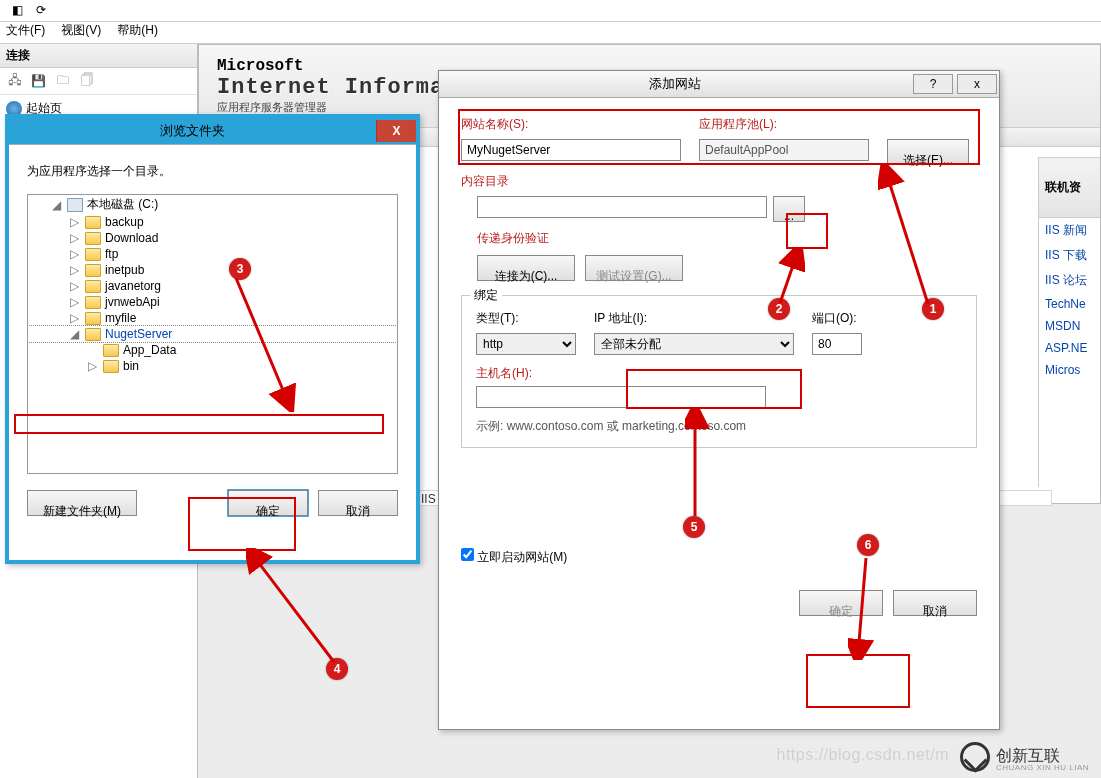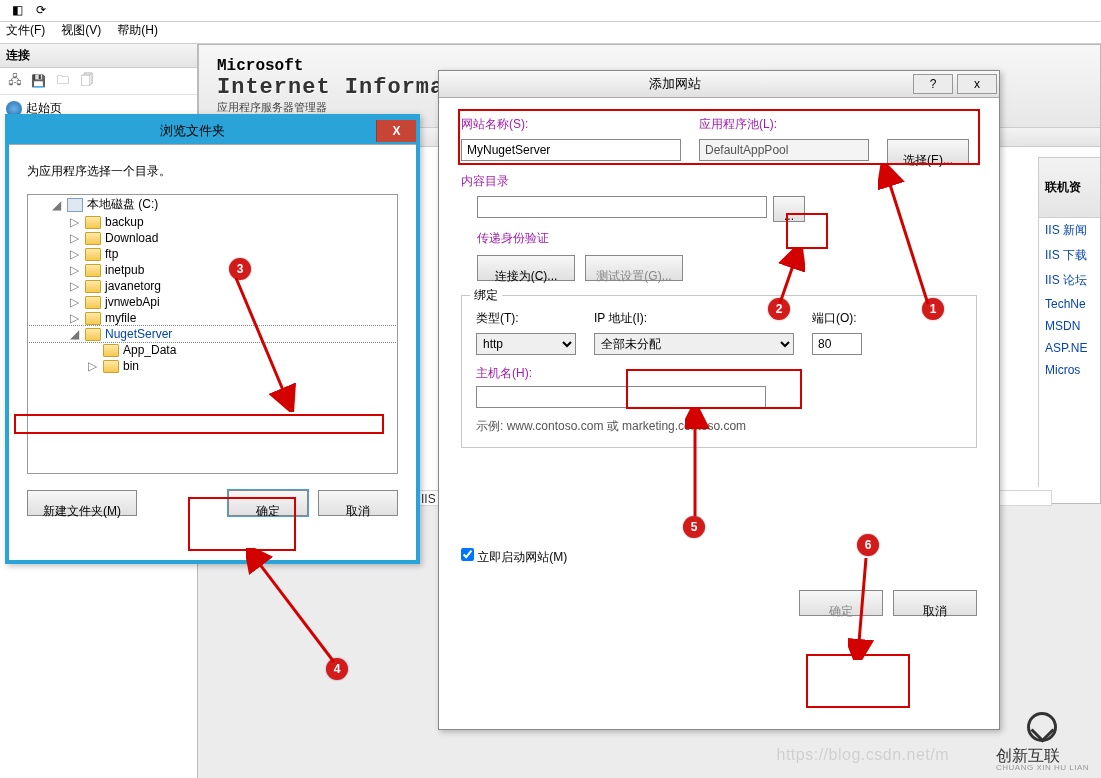--- a/index.html
+++ b/index.html
@@ -43,21 +43,21 @@
 
 
 .dialog { position: absolute; background: #fff; border: 1px solid #888; box-shadow: 2px 2px 6px rgba(0,0,0,0.25); }
 .dlg-title { background: linear-gradient(#f9f9f9,#e1e1e1); border-bottom: 1px solid #aaa; display: flex; align-items: center; }
 .dlg-title .txt { flex: 1; text-align: center; padding: 4px 0; font-size: 13px; }
 .dlg-btn { width: 40px; height: 20px; margin: 2px; border: 1px solid #999; background: #ececec; display: flex; align-items: center; justify-content: center; cursor: pointer; }
 
 .addsite { left: 438px; top: 70px; width: 562px; height: 660px; }
 .addsite-body { padding: 18px 22px; }
 .row { display: flex; gap: 18px; margin-bottom: 6px; }
-.lbl { color: #a21caf; }
+.lbl { color: #b91c1c; }
 .input { border: 1px solid #888; height: 22px; padding: 0 5px; background: #fff; }
 .readonly { background: #f4f4f4; color: #555; }
 .btn { border: 1px solid #888; background: linear-gradient(#f7f7f7,#e0e0e0); height: 24px; padding: 12px 10px; cursor: pointer; }
 .btn.disabled { color: #888; }
 
 .fieldset { border: 1px solid #c8c8c8; padding: 14px 14px 12px; margin-top: 14px; position: relative; }
 .fieldset-legend { position: absolute; top: -9px; left: 8px; background: #fff; padding: 0 4px; }
 select { height: 22px; border: 1px solid #888; padding: 0 2px; }
 
 
@@ -79,21 +79,21 @@
 .browse-btns { display: flex; gap: 10px; justify-content: flex-start; margin-top: 16px; }
 .browse-btns .spacer { flex: 1; }
 
 
 .red-box { position: absolute; border: 2px solid #d30000; pointer-events: none; }
 .red-badge { position: absolute; width: 22px; height: 22px; border-radius: 50%; background: #d31b1b; color: #fff; display: flex; align-items: center; justify-content: center; font-weight: bold; font-size: 12px; box-shadow: 0 0 2px rgba(0,0,0,.4); pointer-events: none; }
 svg.arrow { position: absolute; pointer-events: none; }
 
 
 .watermark { position: absolute; right: 152px; bottom: 14px; color: rgba(0,0,0,0.12); font-size: 16px; letter-spacing: .5px; }
-.wm-logo { position: absolute; right: 12px; bottom: 6px; display: flex; align-items: center; gap: 6px; color: #666; flex-direction: column; }
+.wm-logo { position: absolute; right: 12px; bottom: 6px; display: flex; align-items: flex-end; gap: 6px; color: #666; }
 .wm-logo .circ { width: 30px; height: 30px; border: 3px solid #333; border-radius: 50%; position: relative; }
 .wm-logo .circ::after { content:""; position:absolute; left:4px; top:7px; width:14px; height:14px; border-left:3px solid #333; border-bottom:3px solid #333; transform: rotate(-45deg); }
 .wm-logo .txt { display:flex; flex-direction:column; line-height:1; }
 </style>
 </head>
 <body>
 
 <div class="top-bar">
   <span class="top-icons">
     <span class="mini-icon">◧</span>

